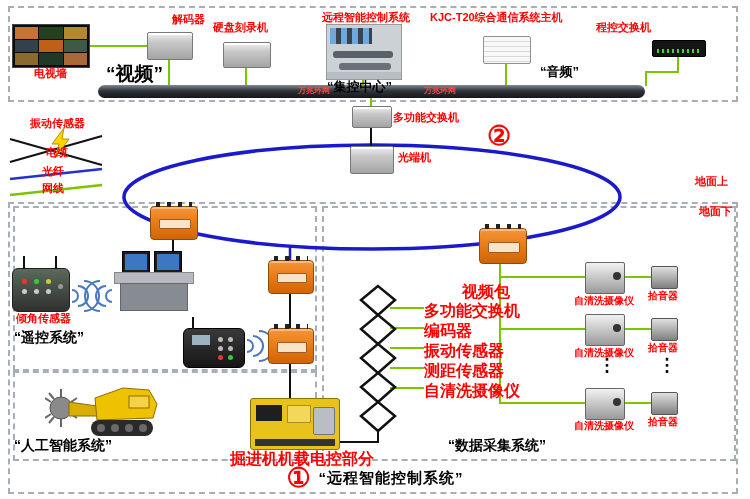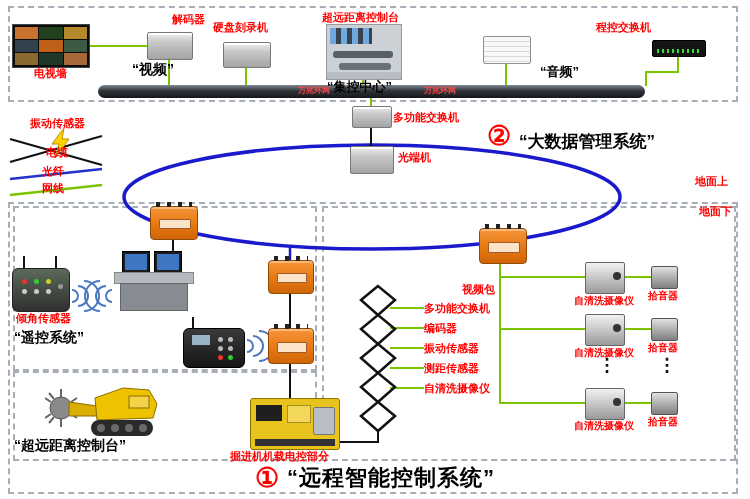--- a/index.html
+++ b/index.html
@@ -1,20 +1,20 @@
 <!DOCTYPE html>
 <html><head>
 <meta charset="utf-8">
 <style>
   html,body{margin:0;padding:0;background:#fff}
   #stage{position:relative;width:750px;height:499px;background:#fff;
          font-family:"Liberation Sans",sans-serif;overflow:hidden}
   .dash{position:absolute;border:2px dashed #a8aeb6;z-index:1;background:transparent}
   .rl{position:absolute;color:#f00;font-weight:bold;font-size:11px;white-space:nowrap;z-index:12;line-height:1.1}
-  .rs{font-size:11px}
+  .rs{font-size:16px}
   .bt{position:absolute;color:#000;font-weight:bold;white-space:nowrap;z-index:12}
   .dev{position:absolute;z-index:10}
   .box3d{background:linear-gradient(180deg,#f0f0f0 0%,#c8c8c8 35%,#a4a4a4 100%);
          border:1px solid #787878;border-radius:2px;box-shadow:inset 0 2px 0 #fff}
   .osw{position:absolute;z-index:10;border-radius:4px;border:1px solid #8f4a05;
        background:linear-gradient(180deg,#f5953a 0%,#e87b15 50%,#d06508 100%);
        box-shadow:inset 0 2px 0 rgba(255,255,255,.35)}
   .osw .nubs{position:absolute;top:-5px;left:5px;right:5px;height:5px;
        background:repeating-linear-gradient(90deg,#222 0 4px,transparent 4px 11px)}
   .osw .plate{position:absolute;left:18%;top:38%;width:64%;height:26%;
@@ -23,21 +23,21 @@
        background:linear-gradient(180deg,#f2f2f2,#9a9a9a)}
   .cam:after{content:"";position:absolute;right:3px;top:30%;width:8px;height:8px;border-radius:50%;background:#333}
   .pik{position:absolute;z-index:10;border:1px solid #555;border-radius:2px;
        background:linear-gradient(180deg,#e0e0e0,#808080)}
   .mon{position:absolute;background:#1c1c1c;border:1px solid #000;z-index:10}
   .mon i{position:absolute;left:2px;right:2px;top:2px;bottom:2px;background:#3d77c2;display:block}
   svg.ov{position:absolute;left:0;top:0;z-index:5}
   .dots{position:absolute;z-index:12;font-weight:bold;font-size:18px;color:#111;line-height:1}
   #footer{position:absolute;left:0;top:462px;width:750px;display:flex;justify-content:center;align-items:center;gap:8px;z-index:12}
   #footer .num{color:#f00;font-size:27px;font-weight:bold}
-  #footer .ttl{color:#000;font-size:22px;font-weight:bold;letter-spacing:1px}
+  #footer .ttl{color:#000;font-size:15px;font-weight:bold;letter-spacing:1px}
   .tvgrid{position:absolute;left:12px;top:24px;width:78px;height:44px;background:#0c0c0c;border:1px solid #444;
           display:grid;grid-template-columns:repeat(3,1fr);gap:1px;padding:2px;box-sizing:border-box;z-index:10}
   .tvgrid div{width:100%;height:100%}
 </style>
 </head>
 <body>
 
 <div id="stage">
 
   <div class="dash" style="left:8px;top:6px;width:726px;height:92px"></div>
@@ -121,31 +121,32 @@
       <div style="background:#a86838"></div>
   </div>
   <div class="rl" style="left:34px;top:67px">电视墙</div>
 
   <div class="rl" style="left:172px;top:13px">解码器</div>
   <div class="dev box3d" style="left:147px;top:32px;width:44px;height:26px"></div>
 
   <div class="rl" style="left:213px;top:21px">硬盘刻录机</div>
   <div class="dev box3d" style="left:223px;top:42px;width:46px;height:24px"></div>
 
-  <div class="bt" style="left:132px;top:61px;font-size:14px">“视频”</div>
-
-  <div class="rl" style="left:322px;top:11px">超远距离控制台</div>
+  <div class="bt" style="left:106px;top:61px;font-size:19px">“视频”</div>
+
+  <div class="rl" style="left:322px;top:11px">远程智能控制系统</div>
   <div class="dev" style="left:326px;top:24px;width:74px;height:54px;background:#ccd1d6;border:1px solid #999">
     <div style="position:absolute;left:3px;top:3px;width:42px;height:16px;background:repeating-linear-gradient(90deg,#6fa8dc 0 6px,#3a4450 6px 11px)"></div>
     <div style="position:absolute;left:6px;top:26px;width:60px;height:7px;background:#5a6068;border-radius:3px"></div>
     <div style="position:absolute;left:12px;top:38px;width:52px;height:7px;background:#6a7078;border-radius:3px"></div>
     <div style="position:absolute;left:0;top:47px;width:100%;height:7px;background:#b9bec4"></div>
   </div>
   <div class="bt" style="left:327px;top:78px;font-size:13px">“集控中心”</div>
 
+  <div class="rl" style="left:430px;top:11px">KJC-T20综合通信系统主机</div>
   <div class="dev" style="left:483px;top:36px;width:46px;height:26px;background:repeating-linear-gradient(180deg,#f8f8f8 0 4px,#d8d8d8 4px 5px);border:1px solid #909090;border-radius:2px"></div>
 
   <div class="rl" style="left:596px;top:21px">程控交换机</div>
   <div class="dev" style="left:652px;top:40px;width:52px;height:15px;background:#141414;border:1px solid #000;border-radius:2px">
     <div style="position:absolute;left:4px;right:4px;bottom:3px;height:4px;background:repeating-linear-gradient(90deg,#3adb3a 0 2px,transparent 2px 5px)"></div>
   </div>
   <div class="bt" style="left:540px;top:63px;font-size:13px">“音频”</div>
 
   <div class="dev" style="left:98px;top:85px;width:547px;height:13px;border-radius:7px;background:linear-gradient(180deg,#808890,#30343a 45%,#14161a);z-index:8"></div>
   <div class="rl" style="left:298px;top:87px;font-size:8px;color:#ff4444">万兆环网</div>
@@ -155,21 +156,20 @@
   <div class="rl" style="left:46px;top:146px">电缆</div>
   <div class="rl" style="left:42px;top:165px">光纤</div>
   <div class="rl" style="left:42px;top:182px">网线</div>
 
   <div class="rl" style="left:393px;top:111px">多功能交换机</div>
   <div class="dev box3d" style="left:352px;top:106px;width:38px;height:20px"></div>
   <div class="rl" style="left:398px;top:151px">光端机</div>
   <div class="dev box3d" style="left:350px;top:146px;width:42px;height:26px"></div>
 
   <div class="rl" style="left:487px;top:122px;font-size:27px">②</div>
-  <div class="bt" style="left:519px;top:130px;font-size:17px">“大数据管理系统”</div>
 
 
   <div class="rl" style="left:695px;top:175px">地面上</div>
   <div class="rl" style="left:699px;top:205px">地面下</div>
 
   <div class="osw" style="left:150px;top:206px;width:46px;height:32px">
       <div class="nubs"></div>
       <div class="plate"></div>
     </div>
   <div class="osw" style="left:268px;top:260px;width:44px;height:32px">
@@ -222,21 +222,21 @@
     <circle cx="16" cy="34" r="11" fill="#8a8a8a" stroke="#555"></circle>
     <polygon points="24,28 52,32 52,42 24,42" fill="#d9ae00" stroke="#8a6d00"></polygon>
     <polygon points="50,24 78,14 104,16 112,30 108,44 52,46" fill="#eec200" stroke="#8a6d00"></polygon>
     <rect x="84" y="22" width="20" height="12" fill="#f4d24a" stroke="#8a6d00"></rect>
     <rect x="46" y="46" width="62" height="16" rx="8" fill="#2a2a2a"></rect>
     <circle cx="56" cy="54" r="4" fill="#6a6a6a"></circle>
       <circle cx="70" cy="54" r="4" fill="#6a6a6a"></circle>
     <circle cx="84" cy="54" r="4" fill="#6a6a6a"></circle>
       <circle cx="98" cy="54" r="4" fill="#6a6a6a"></circle>
   </svg>
-  <div class="bt" style="left:14px;top:437px;font-size:14px">“超远距离控制台”</div>
+  <div class="bt" style="left:14px;top:437px;font-size:14px">“人工智能系统”</div>
 
   <div class="dev" style="left:250px;top:398px;width:88px;height:50px;background:#e9c31d;border:1px solid #8a7300;border-radius:3px">
     <div style="position:absolute;left:5px;top:6px;width:26px;height:16px;background:#1f1f1f"></div>
     <div style="position:absolute;left:36px;top:6px;width:22px;height:16px;background:#f2d75a;border:1px solid #a89020"></div>
     <div style="position:absolute;left:62px;top:8px;width:20px;height:26px;background:#b9bec4;border:1px solid #70757a;border-radius:2px"></div>
     <div style="position:absolute;left:4px;top:40px;width:80px;height:7px;background:#333"></div>
   </div>
   <div class="rl rs" style="left:230px;top:450px">掘进机机载电控部分</div>
 
   <div class="rl rs" style="left:462px;top:283px">视频包</div>
@@ -257,19 +257,20 @@
   <div class="pik" style="left:651px;top:266px;width:25px;height:21px"></div>
   <div class="pik" style="left:651px;top:318px;width:25px;height:21px"></div>
   <div class="pik" style="left:651px;top:392px;width:25px;height:21px"></div>
   <div class="rl" style="left:648px;top:290px;font-size:10px">拾音器</div>
   <div class="rl" style="left:648px;top:342px;font-size:10px">拾音器</div>
   <div class="rl" style="left:648px;top:416px;font-size:10px">拾音器</div>
 
   <div class="dots" style="left:598px;top:356px">⋮</div>
   <div class="dots" style="left:658px;top:356px">⋮</div>
 
+  <div class="bt" style="left:448px;top:437px;font-size:14px">“数据采集系统”</div>
 
   <div id="footer">
     <span class="num">①</span>
     <span class="ttl">“远程智能控制系统”</span>
   </div>
 
 </div>
 
 </body></html>

